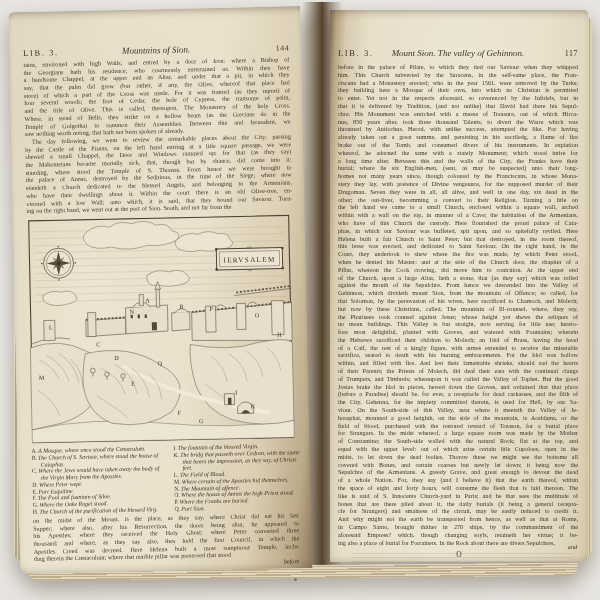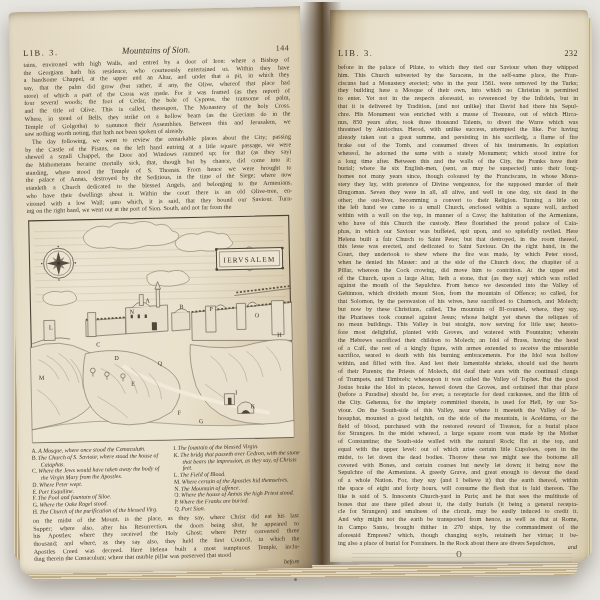--- a/index.html
+++ b/index.html
@@ -314,21 +314,22 @@
           <div class="tline">thousand; and where, as they say also, they held the first Council, in which the</div>
           <div class="tline">Apostles Creed was decreed. Here Helena built a most sumptuous Temple, inclu-</div>
           <div class="tline">ding therein the Cœnaculum; where that marble pillar was preserved that stood</div>
         </div>
       <div class="catchword cw-left">before</div>
     </div>
 
     <div class="page page-right">
       <div class="phead">
         <span class="lib">LIB. 3.</span>
-        <span class="pnum">232</span>
+        <span class="ptitle">Mount Sion. The valley of Gehinnon.</span>
+        <span class="pnum">117</span>
       </div>
       <div class="lines rbody">
           <div class="tline">before in the palace of Pilate, to which they tied our Saviour when they whipped</div>
           <div class="tline">him. This Church subverted by the Saracens, in the self-same place, the Fran-</div>
           <div class="tline">ciscans had a Monastery erected; who in the year 1561. were removed by the Turks;</div>
           <div class="tline">they building here a Mosque of their own, into which no Christian is permitted</div>
           <div class="tline">to enter. Yet not in the respects aforesaid, so reverenced by the Infidels, but in</div>
           <div class="tline">that it is delivered by Tradition, (and not unlike) that David had there his Sepul-</div>
           <div class="tline">chre. His Monument was enriched with a masse of Treasure, out of which Hirca-</div>
           <div class="tline">nus, 850 years after, took three thousand Talents, to divert the Warre which was</div>

